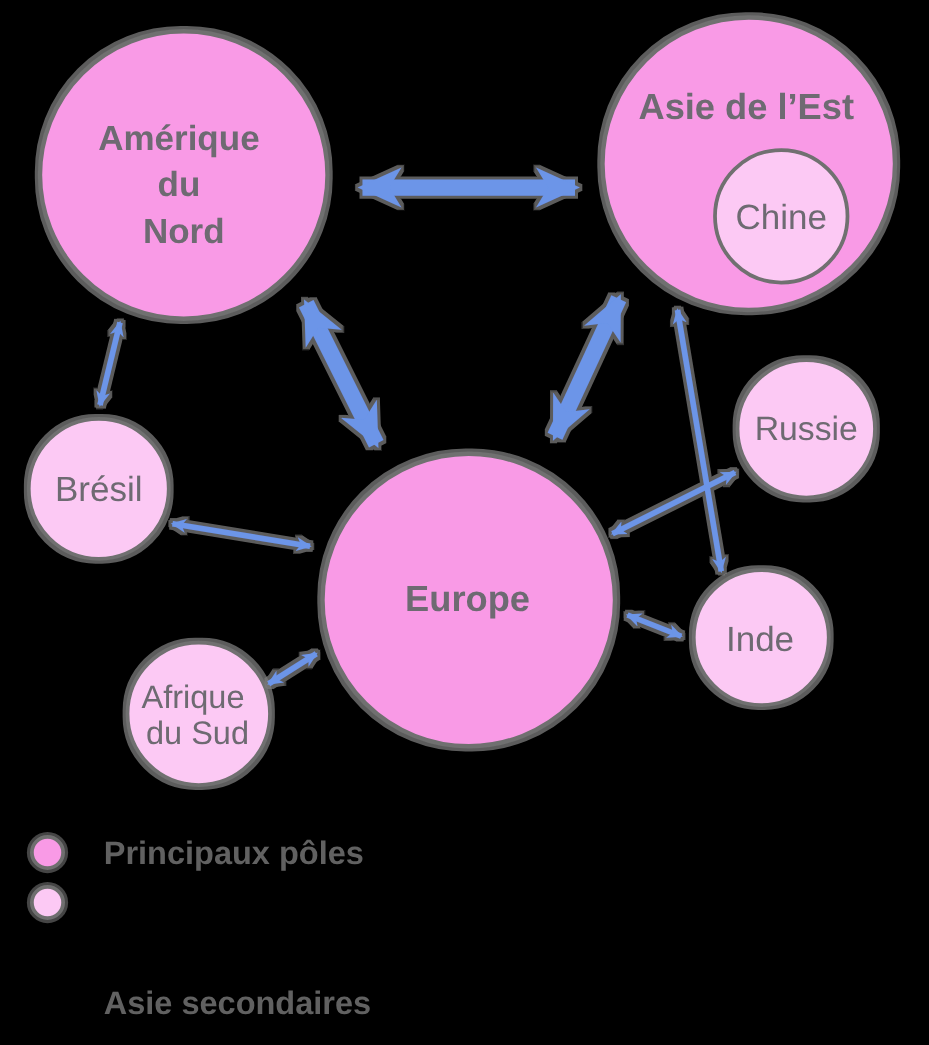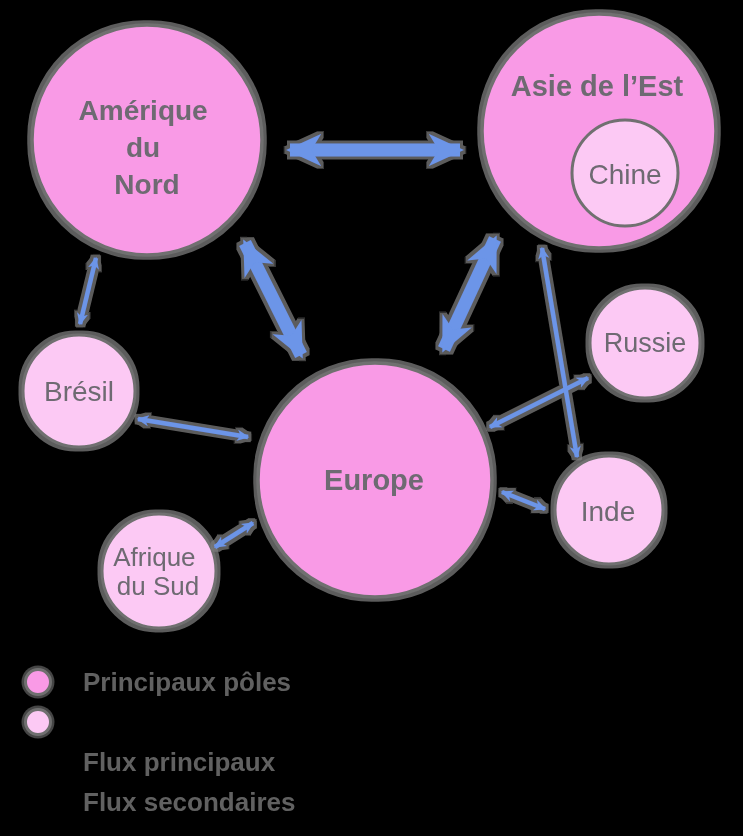--- a/index.html
+++ b/index.html
@@ -169,26 +169,25 @@
         <div class="lg-circle-emergent"></div>
       </div>
     </div>
 
     <div class="legend-row">
       <div class="legend-marker">
         <svg width="52" height="30" viewBox="0 0 52 30">
           <line class="edge" x1="12" y1="15" x2="40" y2="15" stroke-width="7.5" marker-start="url(#ah)" marker-end="url(#ah)" filter="url(#halo)"></line>
         </svg>
       </div>
-      <div class="legend-label">Flux principaux</div>
     </div>
 
     <div class="legend-row">
       <div class="legend-marker">
         <svg width="52" height="26" viewBox="0 0 52 26">
           <line class="edge" x1="9" y1="13" x2="43" y2="13" stroke-width="4" marker-start="url(#ah)" marker-end="url(#ah)" filter="url(#halo)"></line>
         </svg>
       </div>
-      <div class="legend-label">Flux secondaires</div>
+      <div class="legend-label">Asie secondaires</div>
     </div>
 
   </div>
 </div>
 
 </body></html>

